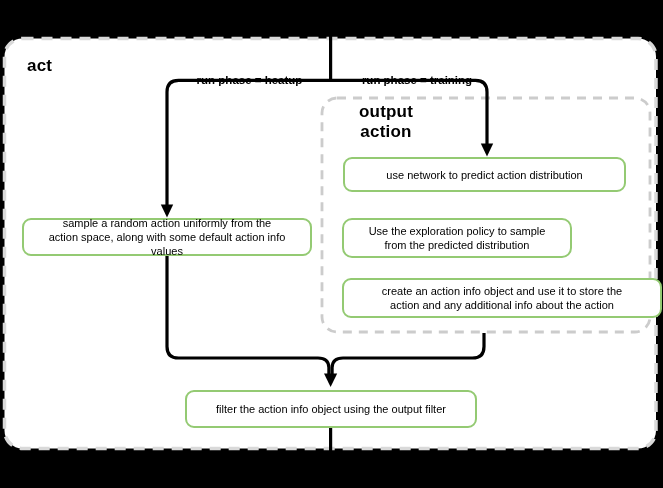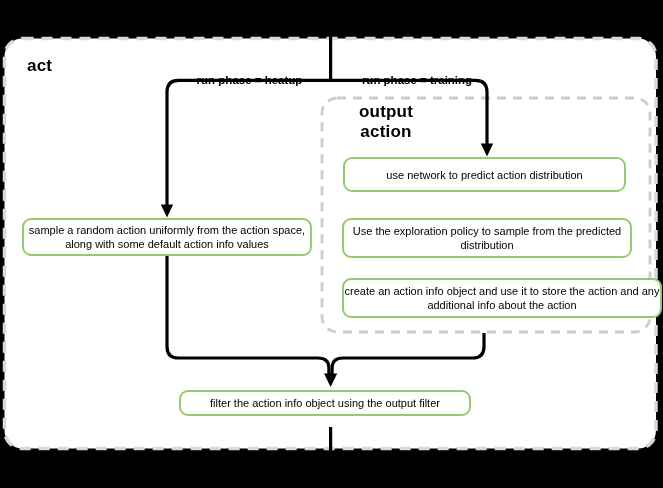--- a/index.html
+++ b/index.html
@@ -24,21 +24,21 @@
     font-size: 11.5px; font-weight: bold; text-align: center; white-space: nowrap; margin-top: 17px;
   }
   .step {
     box-sizing: border-box;
     background: var(--panel-fill, #fff);
     border: 2.5px solid var(--step-border, #94ca73);
     border-radius: 9px;
     display: flex; align-items: center; justify-content: center;
     text-align: center;
     font-size: 11px; line-height: 14px;
-    padding: 2px 0;
+    padding: 2px 24px;
   }
 </style>
 </head>
 <body>
 
 <div class="stage">
 
   <svg class="wires" width="663" height="488" viewBox="0 0 663 488">
 
     <rect class="panel-rect" x="4.5" y="38.5" width="651.5" height="410" rx="18" ry="18"></rect>
@@ -62,21 +62,21 @@
   <div class="abs diagram-title" style="left:27px; top:56px;">act</div>
 
   <div class="abs branch-label" style="left:177px; top:57px; width:145px;">run phase = heatup</div>
 
   <div class="abs branch-label" style="left:347px; top:57px; width:140px;">run phase = training</div>
 
   <div class="abs diagram-title" style="left:344px; top:102px; width:84px;">output action</div>
 
   <div class="abs step" style="left:343px; top:157px; width:283px; height:35px;">use network to predict action distribution</div>
 
-  <div class="abs step" style="left:342px; top:218px; width:290px; height:40px;">Use the exploration policy to sample from the predicted distribution</div>
+  <div class="abs step" style="left:342px; top:218px; width:230px; height:40px;border-radius:10px;">Use the exploration policy to sample from the predicted distribution</div>
 
   <div class="abs step" style="left:342px; top:278px; width:320px; height:40px;">create an action info object and use it to store the action and any additional info about the action</div>
 
   <div class="abs step" style="left:22px; top:218px; width:290px; height:38px;">sample a random action uniformly from the action space, along with some default action info values</div>
 
-  <div class="abs step" style="left:179px; top:390px; width:292px; height:26px;">filter the action info object using the output filter</div>
+  <div class="abs step" style="left:185px; top:390px; width:292px; height:38px;">filter the action info object using the output filter</div>
 
 </div>
 
 </body></html>

